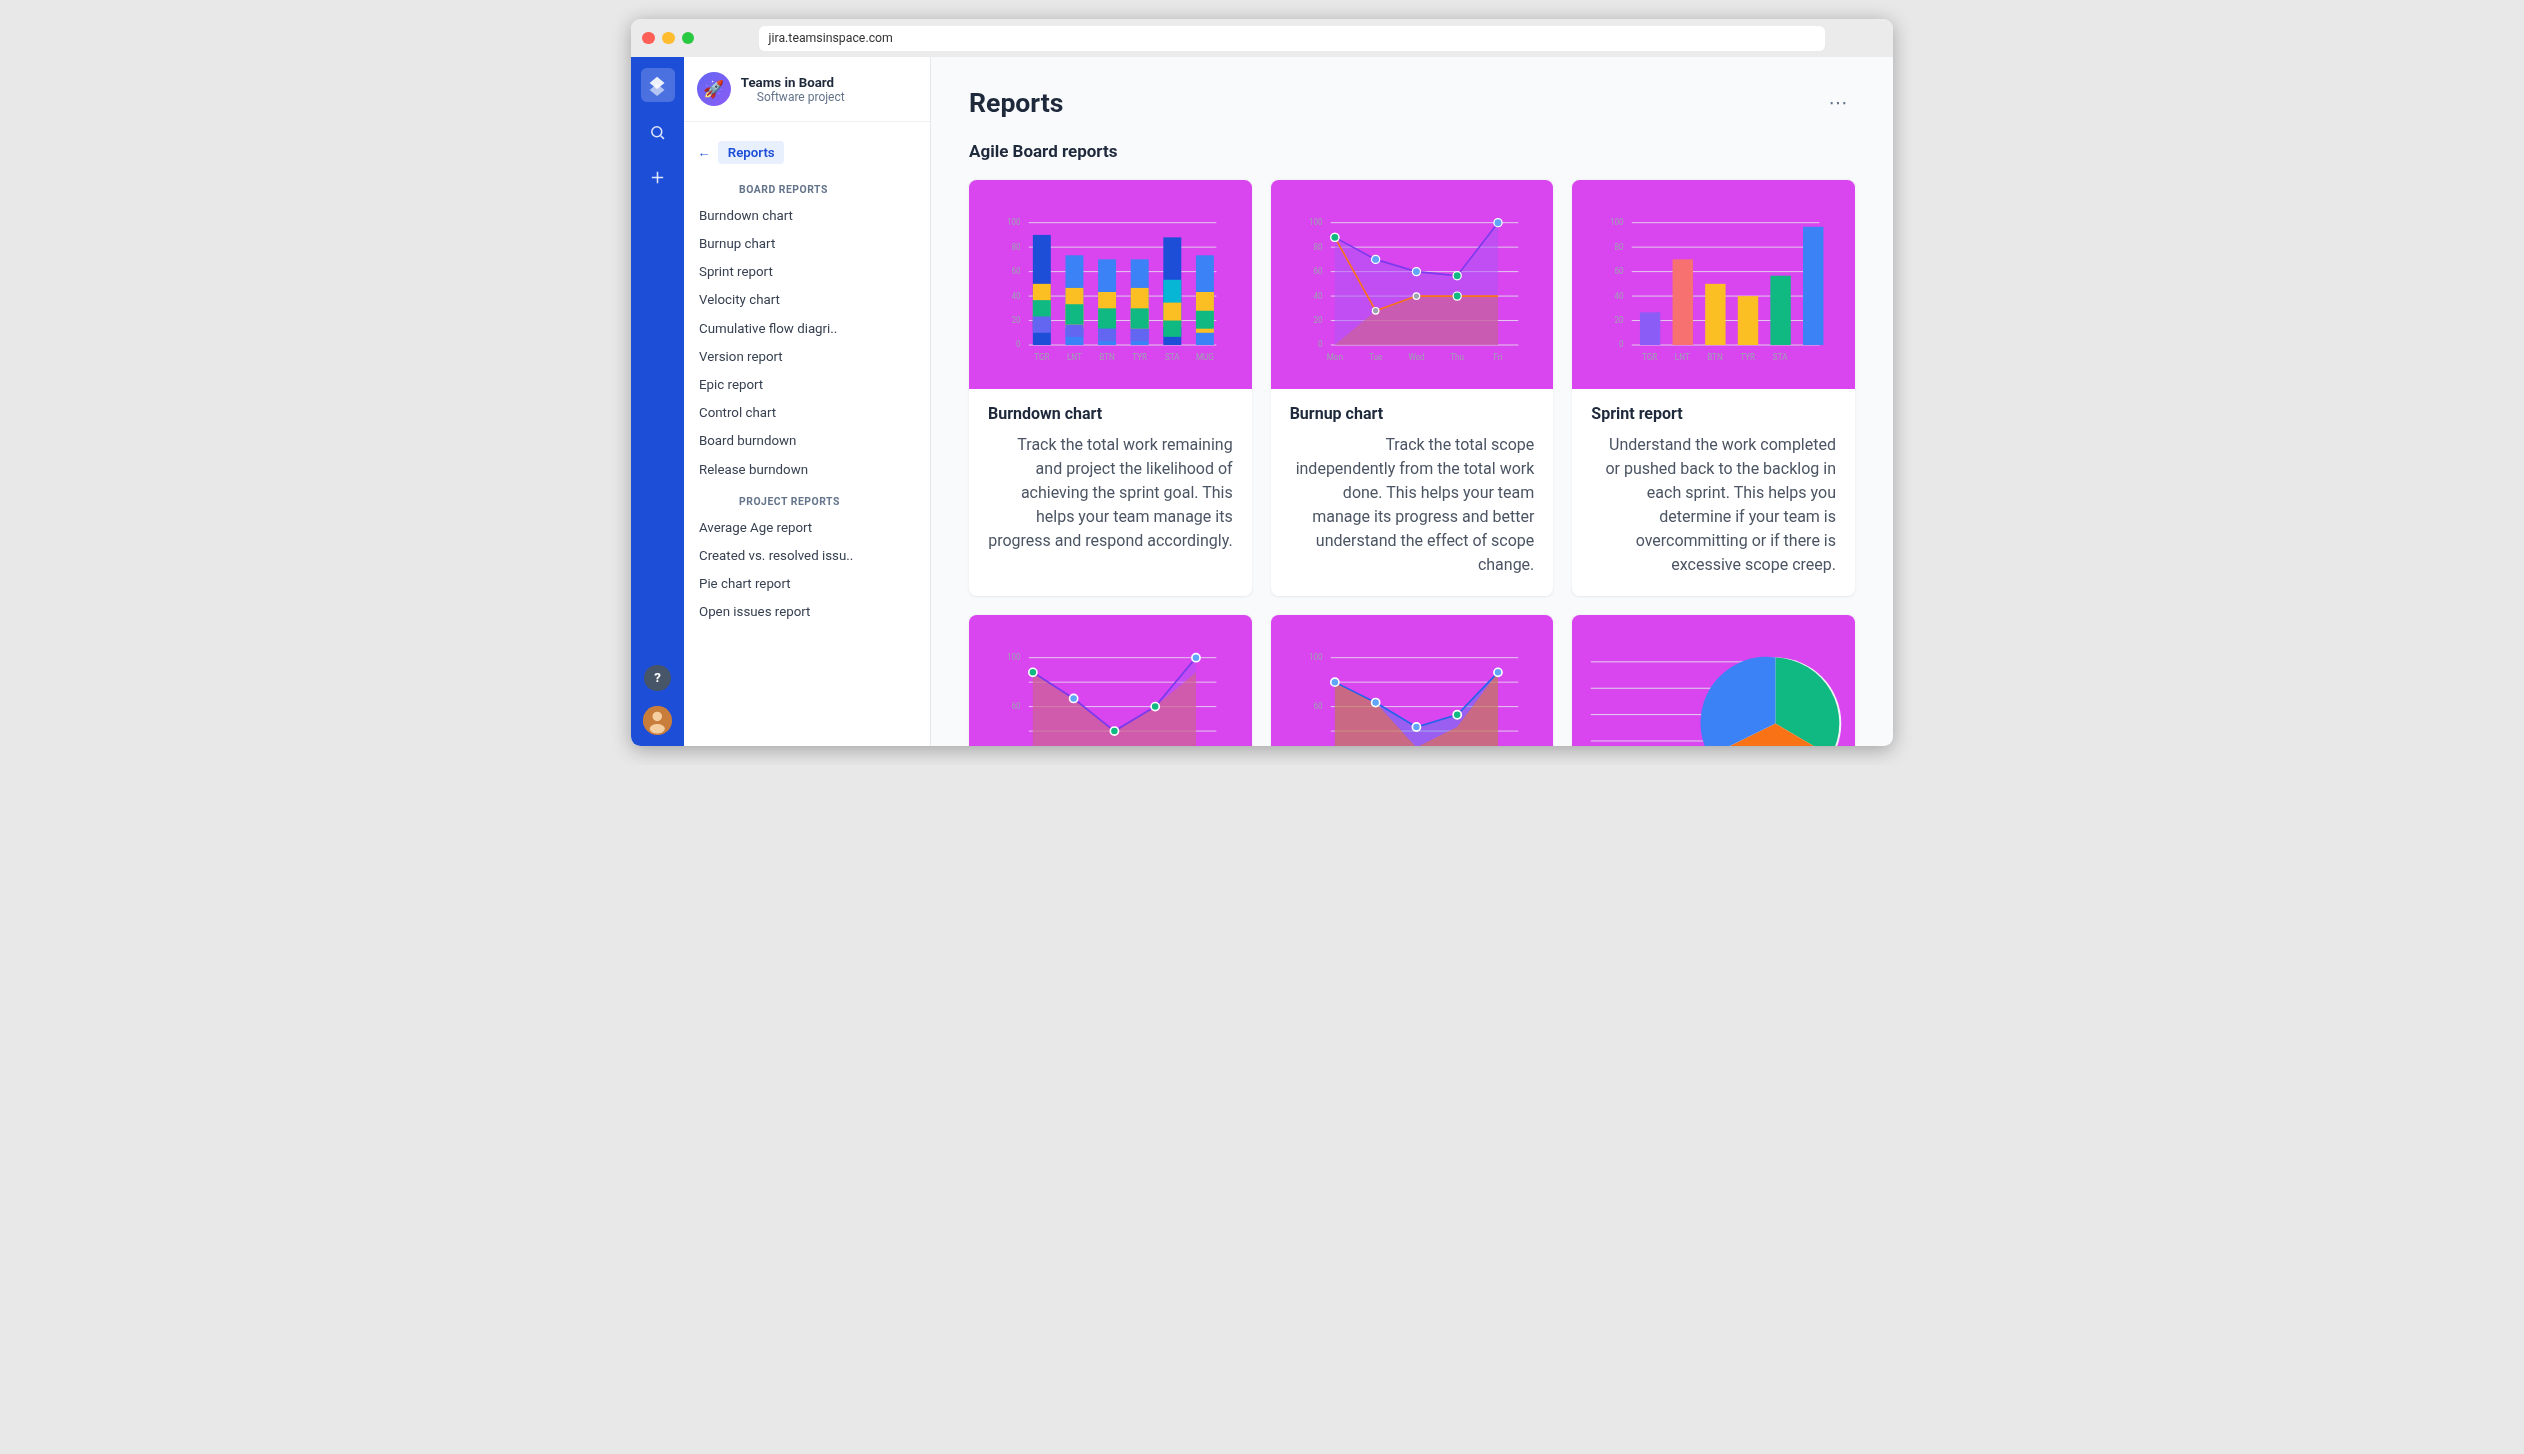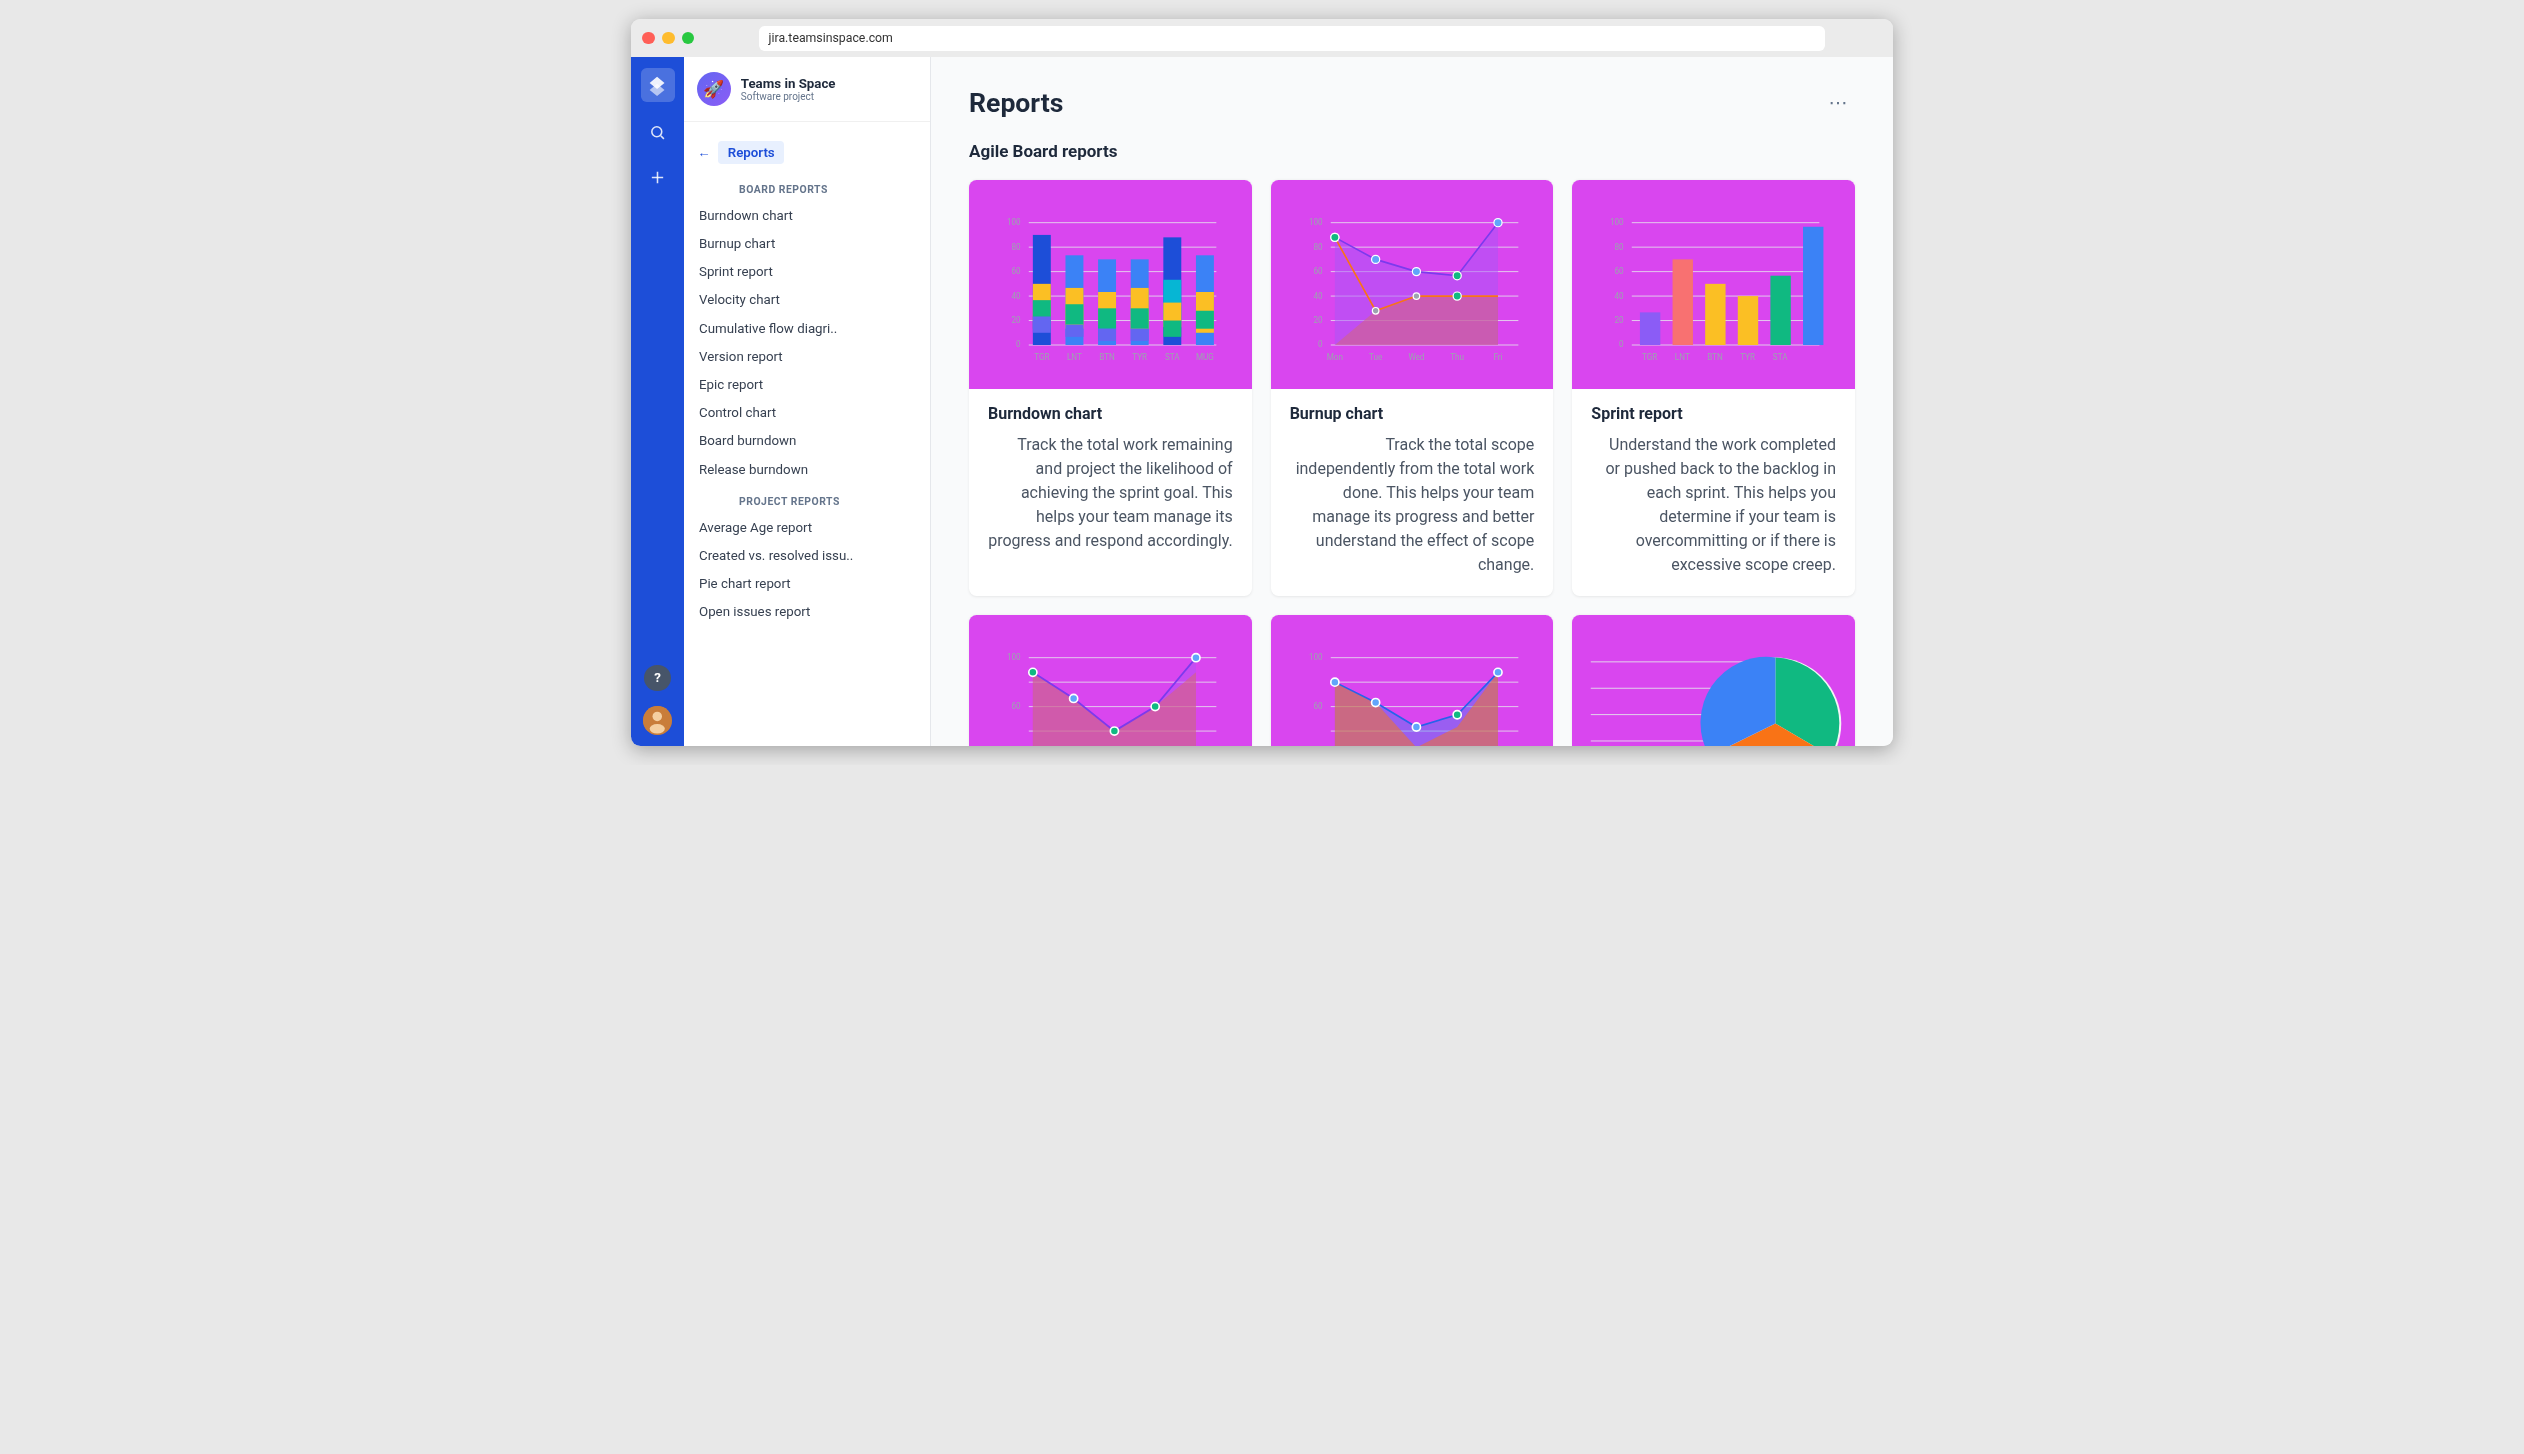--- a/index.html
+++ b/index.html
@@ -105,21 +105,21 @@
     .project-avatar {
       width: 34px; height: 34px; border-radius: 50%;
       background: linear-gradient(135deg, #6366f1, #8b5cf6);
       display: flex; align-items: center; justify-content: center;
       font-size: 17px;
       flex-shrink: 0;
     }
 
     .project-info { display: flex; flex-direction: column; }
     .project-name { font-weight: 700; font-size: 13.3px; color: #1e293b; }
-    .project-type { font-size: 10px; color: #64748b; }
+    .project-type { font-size: 12px; color: #64748b; margin-left: 16px; }
 
     .sidebar-nav {
       padding: 11.4px 0;
     }
 
     .sidebar-back {
       display: flex;
       align-items: center;
       gap: 7.6px;
       padding: 7.6px 13.3px;
@@ -291,21 +291,21 @@
           <circle cx="15" cy="11" r="5" fill="#f5cfa0"></circle>
           <ellipse cx="15" cy="24" rx="8" ry="5" fill="#f5cfa0"></ellipse>
         </svg>
       </div>
     </div>
 
     <div class="sidebar">
       <div class="project-header">
         <div class="project-avatar">🚀</div>
         <div class="project-info">
-          <span class="project-name">Teams in Space</span>
+          <span class="project-name">Teams in Board</span>
           <span class="project-type">Software project</span>
         </div>
       </div>
 
       <div class="sidebar-nav">
         <div class="sidebar-back">
           <span class="sidebar-back-icon">←</span>
           <span class="sidebar-back-label active" style="color:#1d4ed8;font-weight:600;font-size:13.3px;background:#e8f0fe;padding:3.8px 9.5px;border-radius:3.8px;">Reports</span>
         </div>
 

